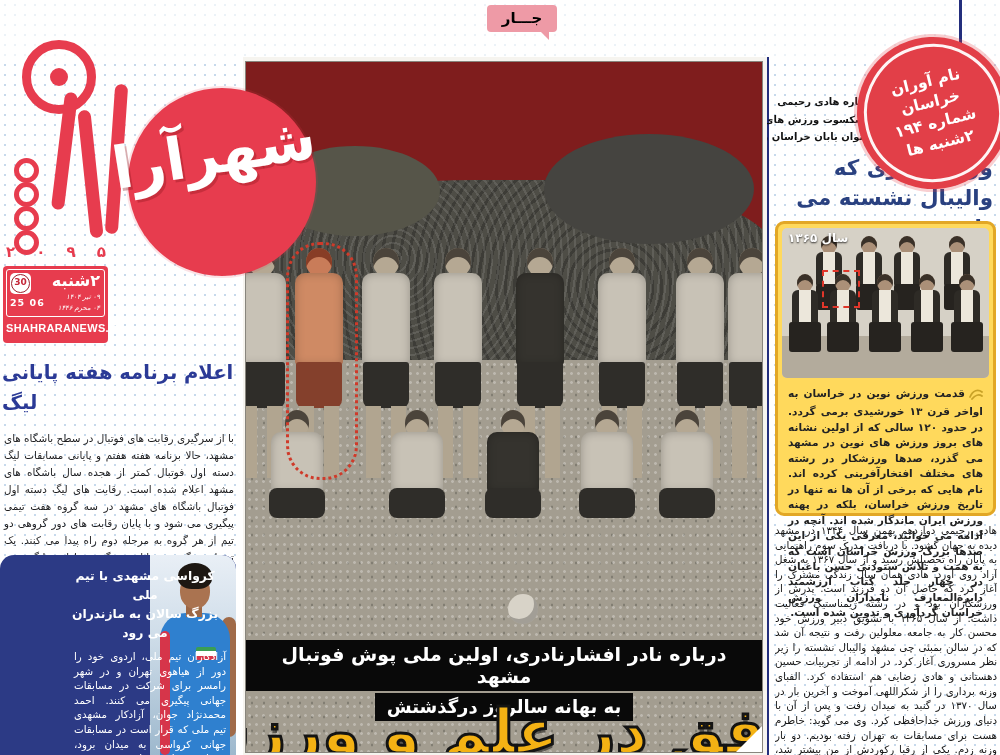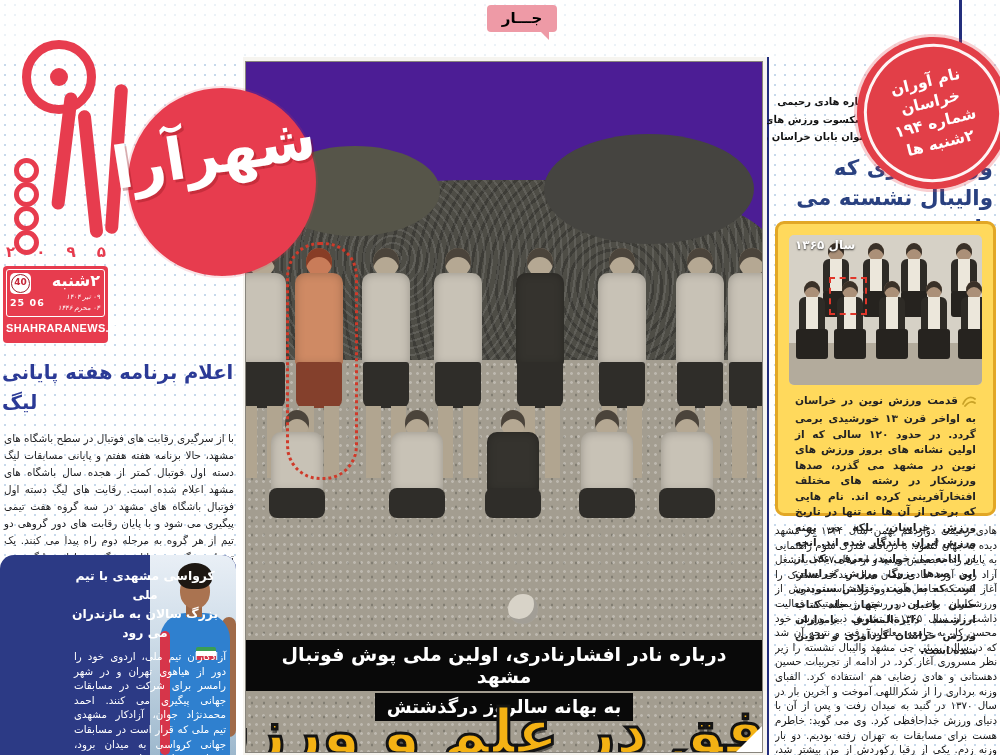--- a/index.html
+++ b/index.html
@@ -46,21 +46,21 @@
   .w-torso{position:absolute;right:6px;top:58px;width:70px;height:142px;background:#2f80cf;border-radius:26px 26px 0 0;}
   .w-torso:before{content:"";position:absolute;left:0;top:18px;width:10px;height:124px;background:#d6354a;border-radius:6px;}
   .w-torso:after{content:"";position:absolute;right:14px;top:34px;width:20px;height:13px;
     background:linear-gradient(180deg,#3a9e53 0 33%,#fff 33% 66%,#d6354a 66% 100%);border-radius:2px;}
   .w-arm{position:absolute;right:0px;top:62px;width:14px;height:120px;background:#a06a48;border-radius:8px;}
   .w-kicker{position:absolute;right:12px;top:12px;width:158px;text-align:center;color:#fff;font-weight:bold;font-size:12.3px;line-height:1.55;}
   .w-headline{position:absolute;right:36px;top:56px;width:130px;text-align:center;color:#fff;font-weight:bold;font-size:23px;}
   .w-body{position:absolute;right:10px;top:94px;width:152px;color:#fff;font-size:10.3px;line-height:1.42;text-align:justify;}
   
   .photo{position:absolute;left:243px;top:57px;width:524px;height:698px;background:#f6f4ef;padding:4px;box-sizing:border-box;z-index:2;}
-  .photo-inner{position:relative;width:100%;height:100%;overflow:hidden;background:#4c1d95;border:1px solid #88857d;}
+  .photo-inner{position:relative;width:100%;height:100%;overflow:hidden;background:#7f1d1d;border:1px solid #88857d;}
   .trees{position:absolute;left:-20px;right:-20px;top:118px;height:195px;background:#4e4d46;
     border-radius:45% 38% 50% 42% / 60px 85px 30px 45px;
     background-image:repeating-radial-gradient(circle at 30% 40%,rgba(255,255,255,.10) 0 2px,transparent 2px 7px),
                      repeating-radial-gradient(circle at 70% 55%,rgba(0,0,0,.22) 0 3px,transparent 3px 9px);}
   .trees:before{content:"";position:absolute;left:8%;top:-34px;width:170px;height:90px;background:#565549;border-radius:50%;}
   .trees:after{content:"";position:absolute;right:5%;top:-46px;width:210px;height:110px;background:#454440;border-radius:50%;}
   .ground{position:absolute;left:0;right:0;top:298px;bottom:0;background:#a39d90;
     background-image:radial-gradient(rgba(255,255,255,.28) 1px,transparent 1.5px),
                      radial-gradient(rgba(0,0,0,.20) 1px,transparent 1.5px);
     background-size:7px 9px,12px 14px;}
@@ -91,21 +91,21 @@
   
   .divider{position:absolute;left:766px;top:57px;width:3px;bottom:0;background:#232e7d;}
   .rcol{position:absolute;left:775px;top:57px;width:222px;bottom:0;}
   .stamp{position:absolute;left:82px;top:-20px;width:152px;height:152px;border-radius:50%;background:#e23f48;
     transform:rotate(-14deg);z-index:3;display:flex;align-items:center;justify-content:center;
     box-shadow:0 0 0 3px rgba(226,63,72,.25);}
   .stamp:before{content:"";position:absolute;inset:7px;border:3px solid rgba(255,255,255,.95);border-radius:50%;}
   .stamp-text{color:#fff;font-weight:bold;font-size:15.5px;line-height:1.35;text-align:center;}
   .rc-kicker{position:absolute;left:-4px;top:36px;width:102px;text-align:right;color:#111;font-weight:bold;font-size:10px;line-height:1.75;white-space:nowrap;}
   .rc-head{position:absolute;right:4px;top:96px;width:214px;text-align:right;color:#2a4180;font-weight:bold;font-size:21.5px;line-height:1.4;}
-  .ycard{position:absolute;left:0;right:1px;top:164px;height:295px;background:#ffd95c;border:3px solid #e2a726;border-radius:9px;box-sizing:border-box;padding:11px;z-index:2;}
+  .ycard{position:absolute;left:0;right:1px;top:164px;height:295px;background:#ffd95c;border:3px solid #e2a726;border-radius:9px;box-sizing:border-box;padding:4px;z-index:2;}
   .sphoto{position:relative;height:150px;background:#d6d1c6;border-radius:5px;overflow:hidden;}
   .sphoto .floor{position:absolute;left:0;right:0;bottom:0;height:42px;background:#b3ab9c;}
   .sphoto-label{position:absolute;left:6px;top:3px;color:#fff;font-weight:bold;font-size:12px;text-shadow:0 1px 2px rgba(0,0,0,.8);z-index:5;}
   .sp{position:absolute;z-index:3;}
   .sp .h{position:absolute;left:50%;transform:translateX(-50%);top:0;width:16px;height:18px;background:#ab9078;border-radius:50%;box-shadow:inset 0 6px 0 rgba(30,25,20,.8);}
   .sp .t{position:absolute;left:50%;transform:translateX(-50%);top:16px;width:26px;height:34px;border-radius:6px 6px 2px 2px;
     background:linear-gradient(90deg,#2e2b26 0 26%,#ece7db 26% 74%,#2e2b26 74% 100%);}
   .sp .lg{position:absolute;left:50%;transform:translateX(-50%);top:48px;width:26px;height:26px;background:#26231f;border-radius:3px;}
   .sp.seated .lg{width:32px;height:30px;}
   .dash-ring{position:absolute;border:2.5px dashed #e0362a;z-index:6;}
@@ -227,21 +227,21 @@
   <div class="issue">
     <span>۲</span>
     <span>۰</span>
     <span>۹</span>
     <span>۵</span>
   </div>
   <div class="datebox">
     <div class="d-inner">
       <div class="d-day">۲شنبه</div>
       <div class="d-30">
-          <span>40</span>
+          <span>30</span>
         </div>
       <div class="d-2506">25 06</div>
       <div class="d-dates">
         <div>۰۹ تیر ۱۴۰۴</div>
         <div>۰۴ محرم ۱۴۴۶</div>
       </div>
     </div>
     <div class="d-site">SHAHRARANEWS.IR</div>
   </div>
 

